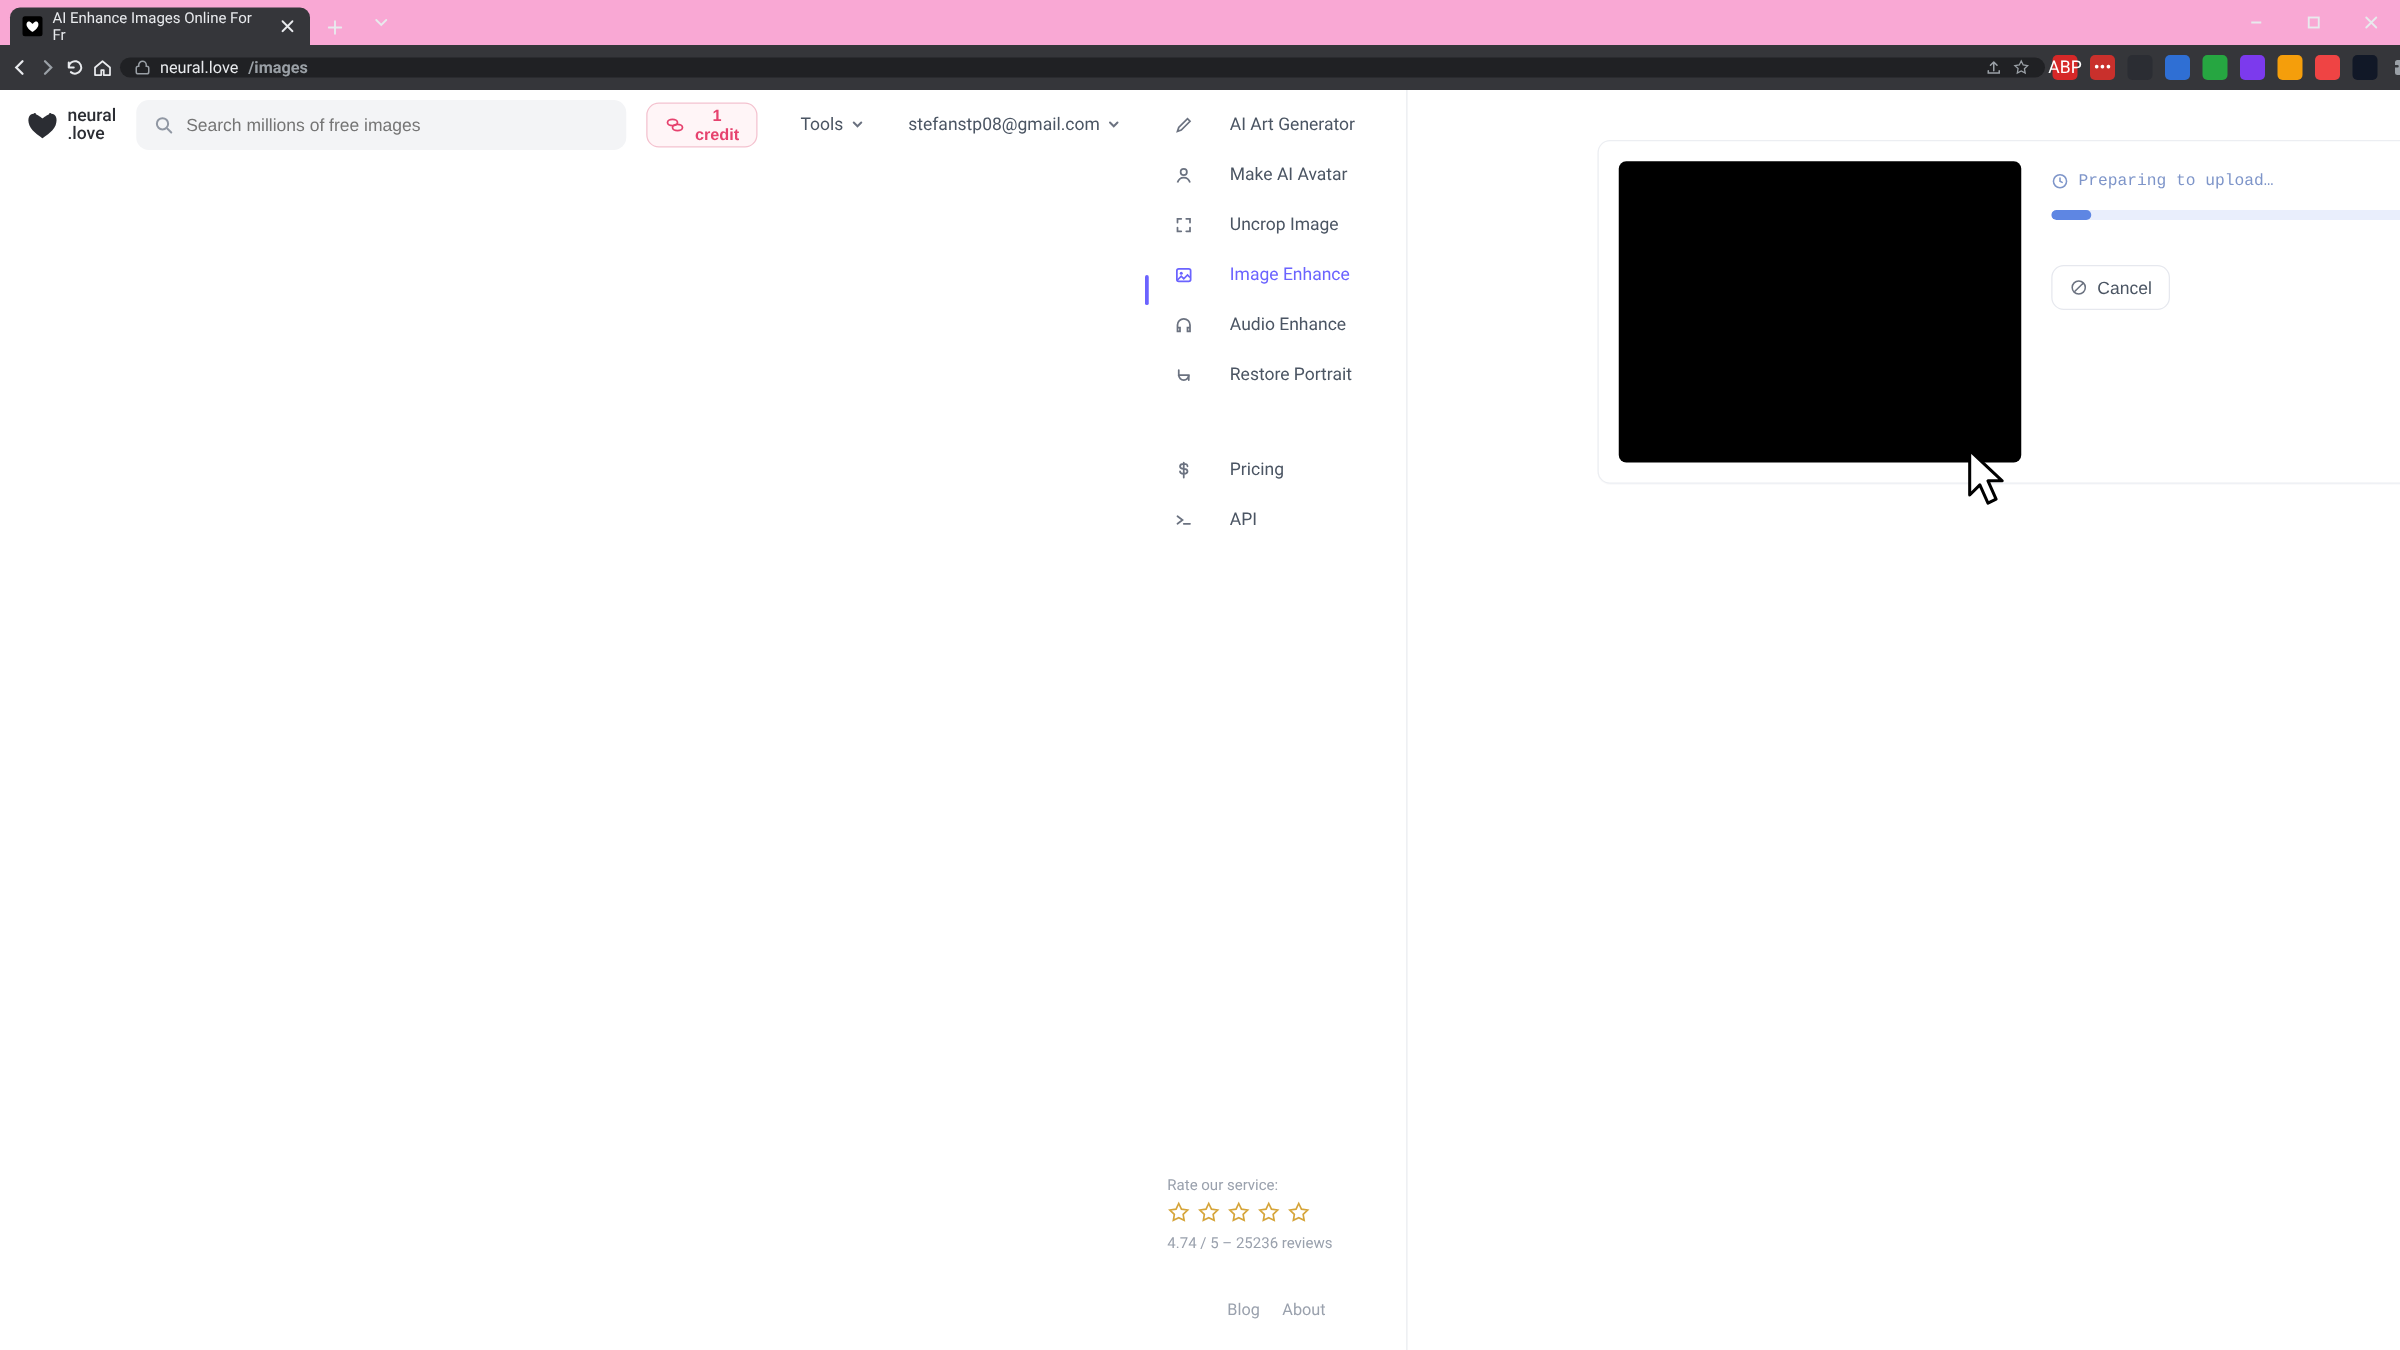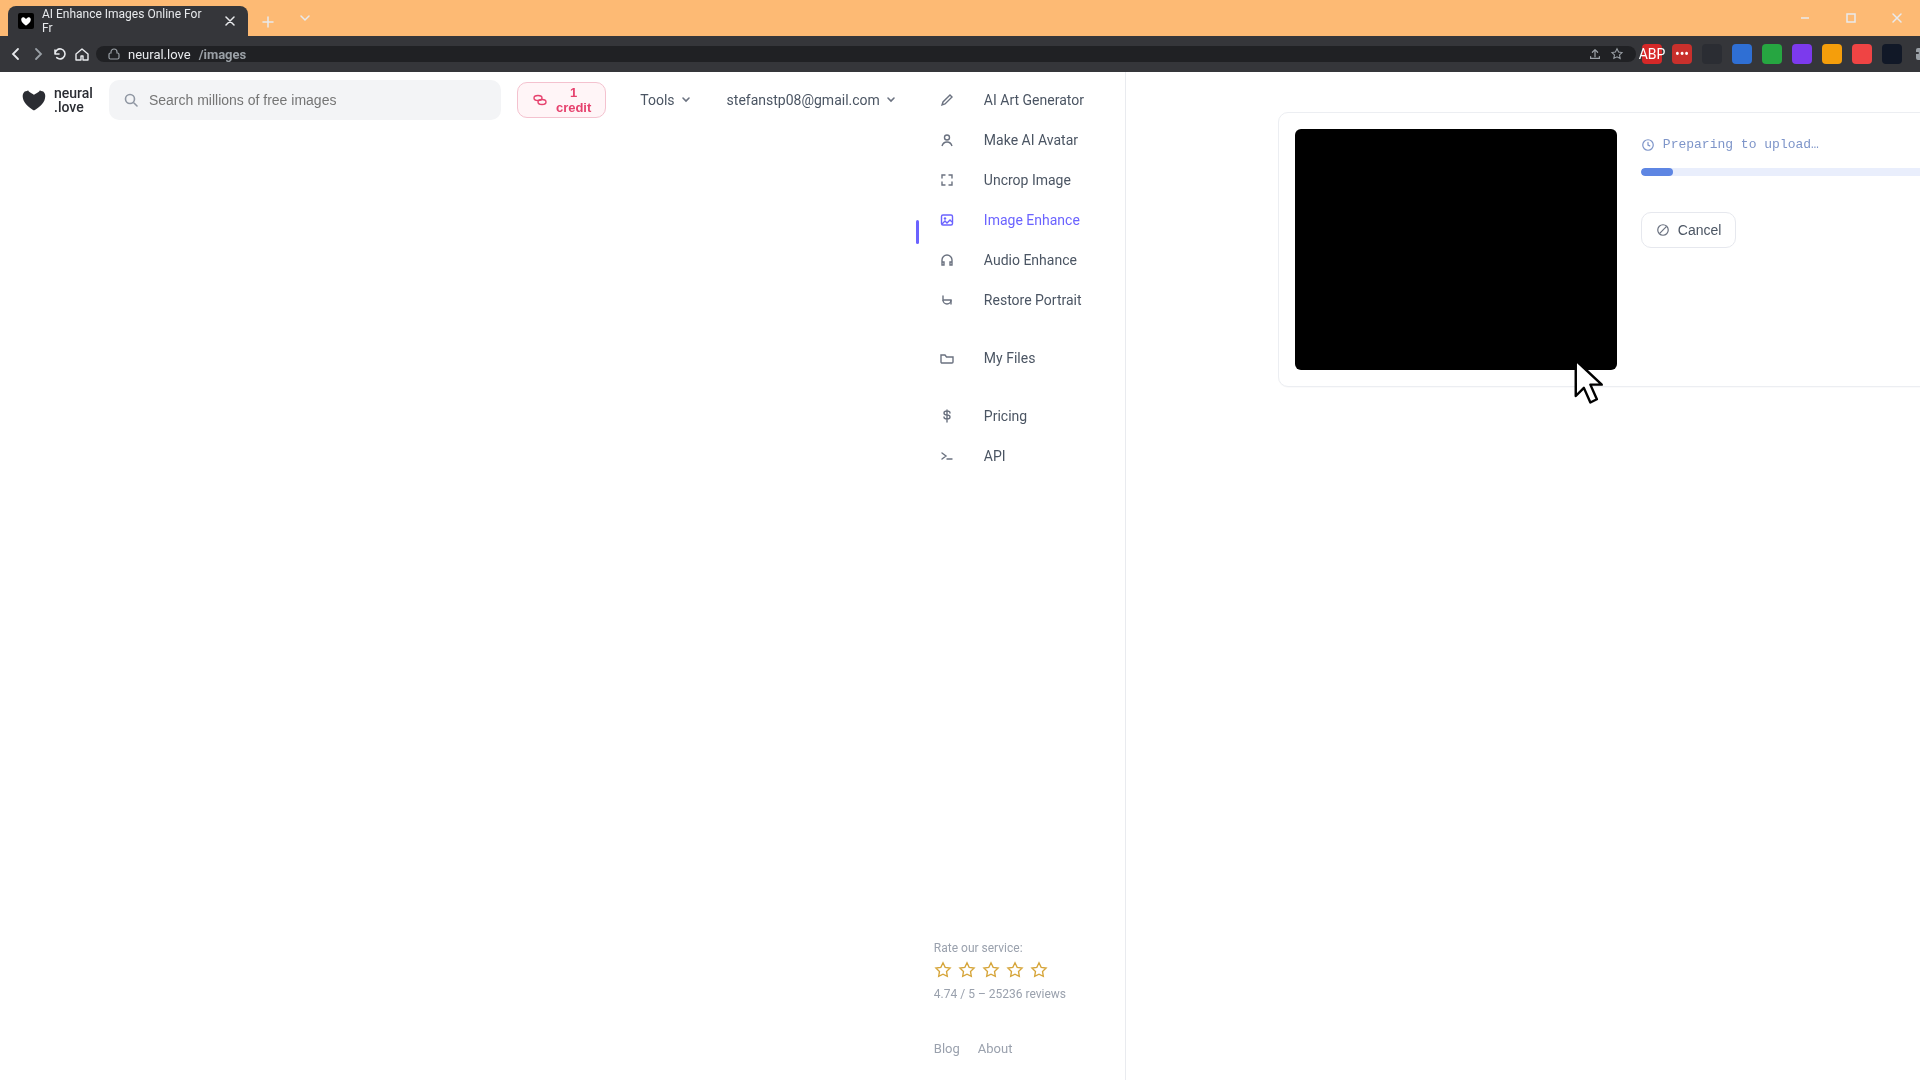--- a/index.html
+++ b/index.html
@@ -1,19 +1,19 @@
 <!DOCTYPE html>
 <html><head>
 <meta charset="utf-8">
 <style>
   * { margin: 0; padding: 0; box-sizing: border-box; }
   html, body { width: 1920px; height: 1080px; font-family: -apple-system, BlinkMacSystemFont, "Segoe UI", Roboto, sans-serif; overflow: hidden; background:#fff; }
 
   
-  .browser-chrome { background:#fdba74; color:#e8eaed; }
+  .browser-chrome { background:#f9a8d4; color:#e8eaed; }
   .tab-strip { display:flex; align-items:flex-end; height:36px; padding-left:8px; }
   .tab { display:flex; align-items:center; gap:8px; background:#35363a; color:#e8eaed; height:30px; padding:0 10px; border-radius:8px 8px 0 0; font-size:12px; max-width:240px; }
   .tab .favicon { width:16px; height:16px; background:#000; display:inline-flex; align-items:center; justify-content:center; border-radius:2px; }
   .tab .favicon svg{ width:12px;height:12px; fill:#fff;}
   .tab .tab-close { width:16px; height:16px; border-radius:50%; display:inline-flex; align-items:center; justify-content:center; cursor:pointer;}
   .new-tab { width:28px; height:28px; display:flex; align-items:center; justify-content:center; color:#e8eaed; margin-left:6px; border-radius:50%; cursor:pointer;}
   .window-controls { margin-left:auto; display:flex; }
   .window-controls div{ width:46px; height:36px; display:flex; align-items:center; justify-content:center; cursor:pointer;}
   .window-caret { width:46px; height:36px; display:flex; align-items:center; justify-content:center;}
 
@@ -43,21 +43,21 @@
   .sidebar{ width:210px; border-right:1px solid #e9ebef; padding-top:20px; display:flex; flex-direction:column;}
   .nav-item{ display:flex; align-items:flex-start; gap:28px; height:40px; padding:0 22px; color:#4b5563; font-size:14px; cursor:pointer; position:relative;}
   .nav-item .icon{ width:18px; display:flex; align-items:center; justify-content:center; color:#6b7280;}
   .nav-item.active{ color:#6b63ff; }
   .nav-item.active .icon{ color:#6b63ff;}
   .nav-item.active::before{ content:""; position:absolute; left:0; top:8px; bottom:8px; width:3px; background:#6b63ff; border-radius:2px;}
   .nav-gap{ height:18px;}
   .sidebar-footer{ margin-top:auto; padding:0 18px 24px; color:#9aa1ad; font-size:12px;}
   .stars{ display:flex; gap:6px; margin:6px 0 8px;}
   .stars svg{ width:18px;height:18px; fill:none; stroke:#d6a53a; stroke-width:1.5;}
-  .footer-links{ display:flex; gap:18px; margin-top:40px; font-size:13px;}
+  .footer-links{ display:flex; gap:18px; margin-top:40px; font-size:13px;margin-left:48px;}
   .footer-links span{ cursor:pointer;}
 
   .content{ flex:1; position:relative; padding:40px 40px; }
   .card{ width:1025px; margin-left:112px; background:#fff; border:1px solid #eceef2; border-radius:10px; padding:16px; display:flex; gap:24px; box-shadow:0 1px 0 rgba(17,24,39,0.02);}
   .preview{ width:322px; height:241px; background:#000; border-radius:6px; flex:0 0 auto;}
   .upload-pane{ flex:1; padding-top:8px;}
   .status-row{ display:flex; align-items:center; gap:8px; color:#7e95c9; font-size:13px;font-family:Liberation Mono, monospace;}
   .progress{ margin-top:16px; height:8px; width:100%; background:#e9eefc; border-radius:6px; overflow:hidden;}
   .progress .bar{ height:100%; width:5%; background:#5e86e3; border-radius:6px;}
   .cancel-btn{ margin-top:36px; height:36px; padding:0 14px; border:1px solid #e6e8ee; border-radius:10px; background:#fff; display:inline-flex; align-items:center; gap:8px; color:#4b5563; font-size:14px; cursor:pointer;}
@@ -281,28 +281,20 @@
       <div class="nav-item">
         <span class="icon">
             <svg width="16" height="16" viewBox="0 0 16 16">
               <path d="M4 4v4h4M12 12V8H8" stroke="currentColor" stroke-width="1.4" fill="none" stroke-linecap="round"></path>
               <path d="M4 8a4 4 0 0 0 8 0" stroke="currentColor" stroke-width="1.4" fill="none"></path>
             </svg>
           </span>
         <span>Restore Portrait</span>
       </div>
       <div class="nav-gap"></div>
-      <div class="nav-item">
-        <span class="icon">
-            <svg width="16" height="16" viewBox="0 0 16 16">
-              <path d="M2 5h4l1.5 2H14v5a1 1 0 0 1-1 1H3a1 1 0 0 1-1-1V5z" stroke="currentColor" stroke-width="1.4" fill="none"></path>
-            </svg>
-          </span>
-        <span>My Files</span>
-      </div>
       <div class="nav-gap"></div>
       <div class="nav-item">
         <span class="icon">
             <svg width="16" height="16" viewBox="0 0 16 16">
               <path d="M8 2v12M11 5c0-1.5-1.5-2-3-2s-3 .5-3 2 1.5 2 3 2 3 .5 3 2-1.5 2-3 2-3-.5-3-2" stroke="currentColor" stroke-width="1.4" fill="none" stroke-linecap="round"></path>
             </svg>
           </span>
         <span>Pricing</span>
       </div>
       <div class="nav-item">

